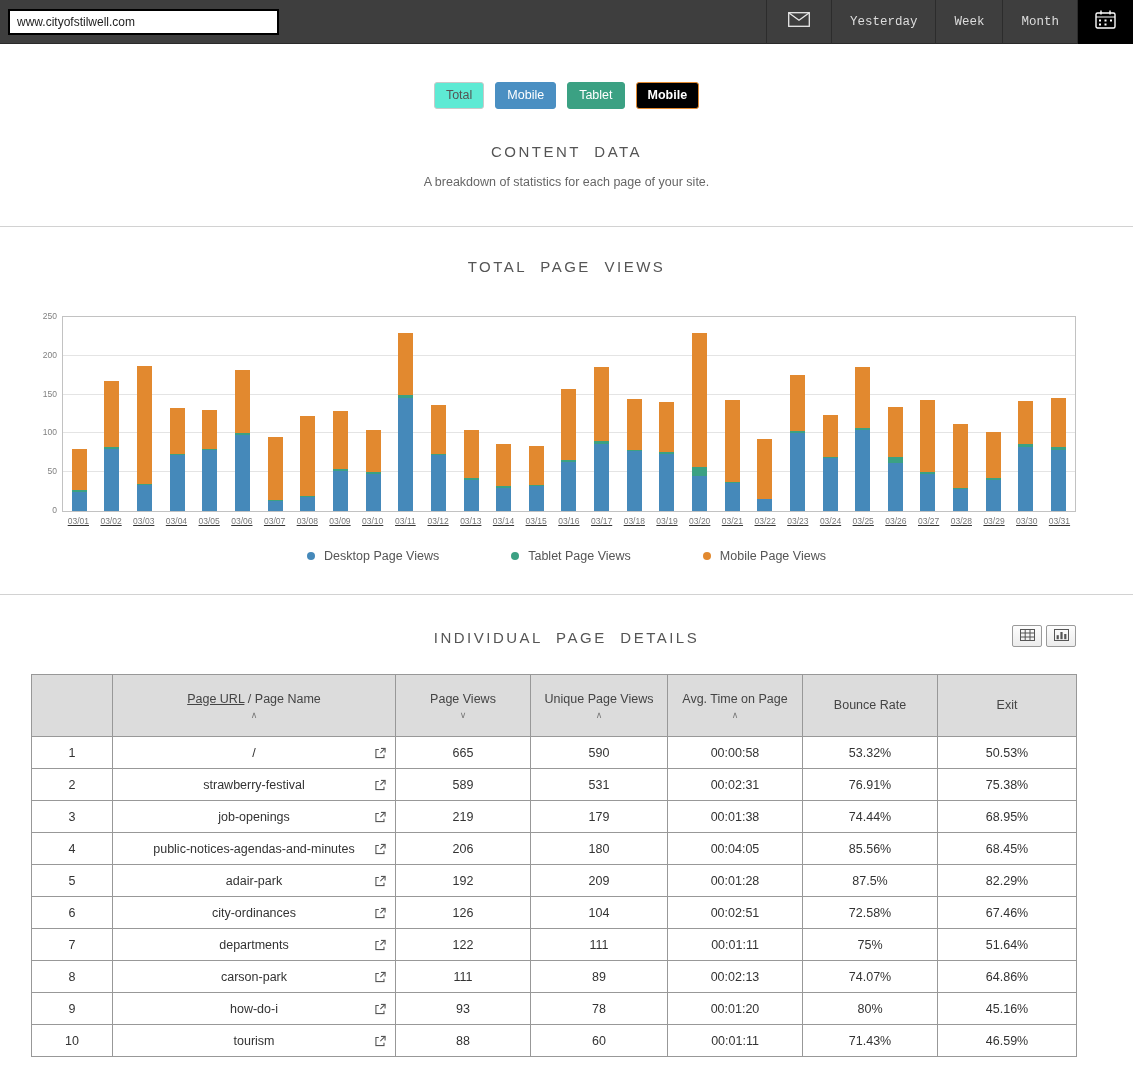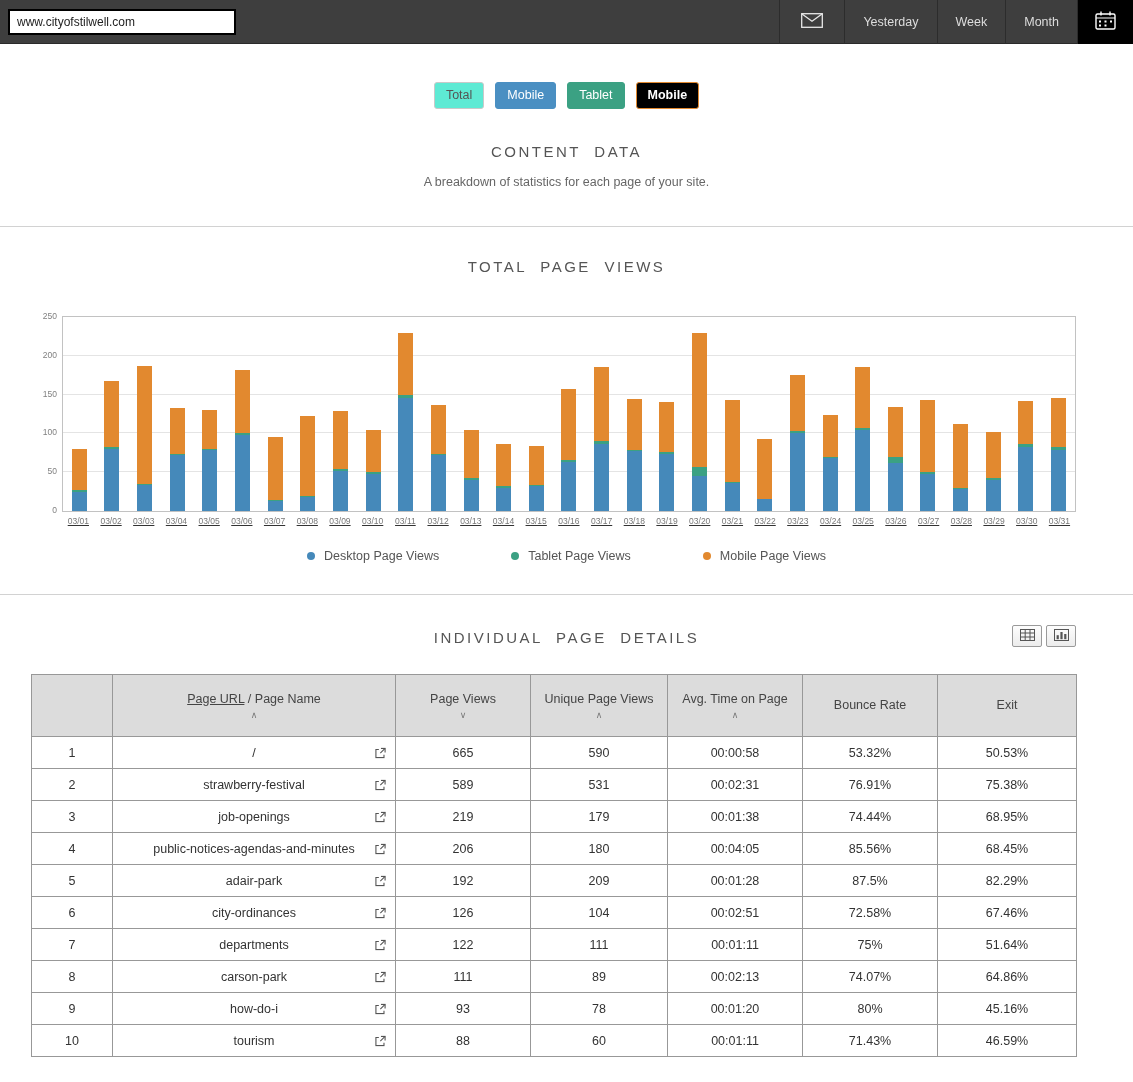--- a/index.html
+++ b/index.html
@@ -9,29 +9,29 @@
     font-family:"Liberation Sans","DejaVu Sans",sans-serif;
     color:#333;
   }
 
   
   .topbar {
     height:44px; background:#3e3e3e; display:flex; align-items:center;
     padding-left:8px; border-bottom:1px solid #2a2a2a;
   }
   .url-input {
-    width:228px; height:26px; border:2px solid #000; background:#fff;
+    width:271px; height:26px; border:2px solid #000; background:#fff;
     font-size:12px; padding:0 7px; color:#222; outline:none;
     font-family:"Liberation Sans",sans-serif;
   }
   .topbar-right { margin-left:auto; display:flex; align-items:stretch; height:44px; }
   .tb-item {
     display:flex; align-items:center; justify-content:center;
     padding:0 18px; border-left:1px solid #2c2c2c;
-    font-size:12.5px; color:#ddd; cursor:pointer; white-space:nowrap;
+    font-size:12.5px; color:#ddd; cursor:pointer; white-space:nowrap;font-family:Liberation Mono, monospace;
   }
   .tb-item.mail { padding:0 21px; }
   .tb-item.cal { background:#000; padding:0 17px; }
   .tb-item.date { font-size:12px; padding:0 13px; cursor:default; }
 
   
   .filters { margin-top:38px; display:flex; justify-content:center; gap:11px; }
   .filter-btn {
     font-size:12.5px; padding:5px 11px; border-radius:3px; cursor:pointer;
     border:1px solid transparent; line-height:1.2;

